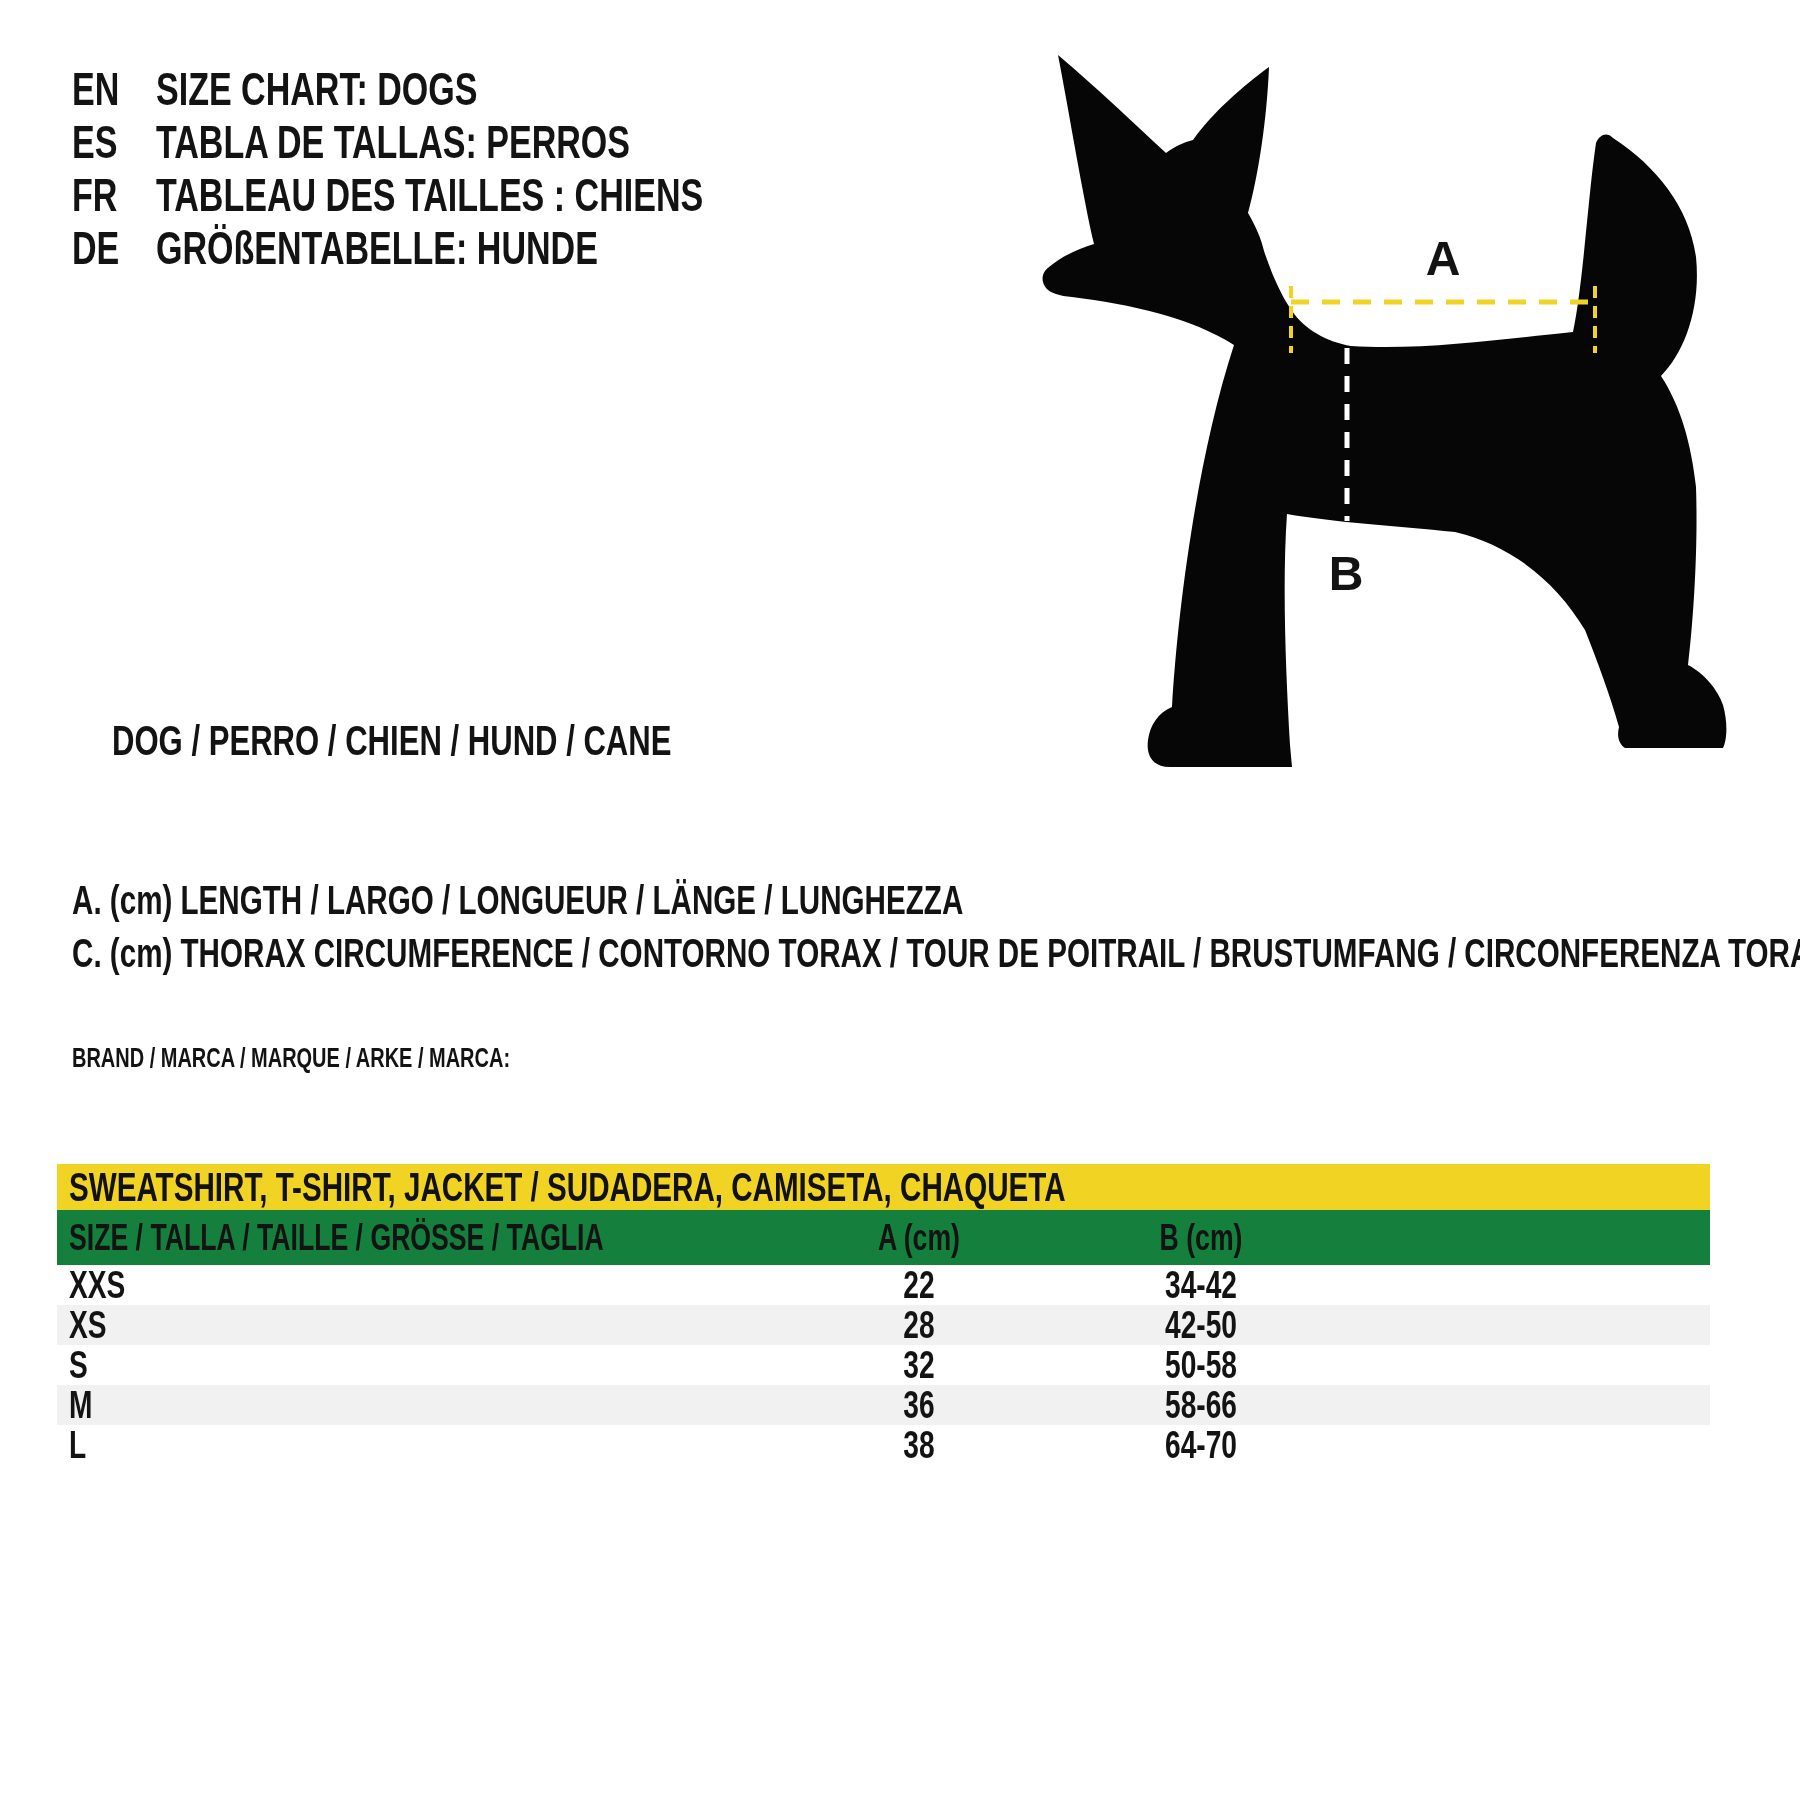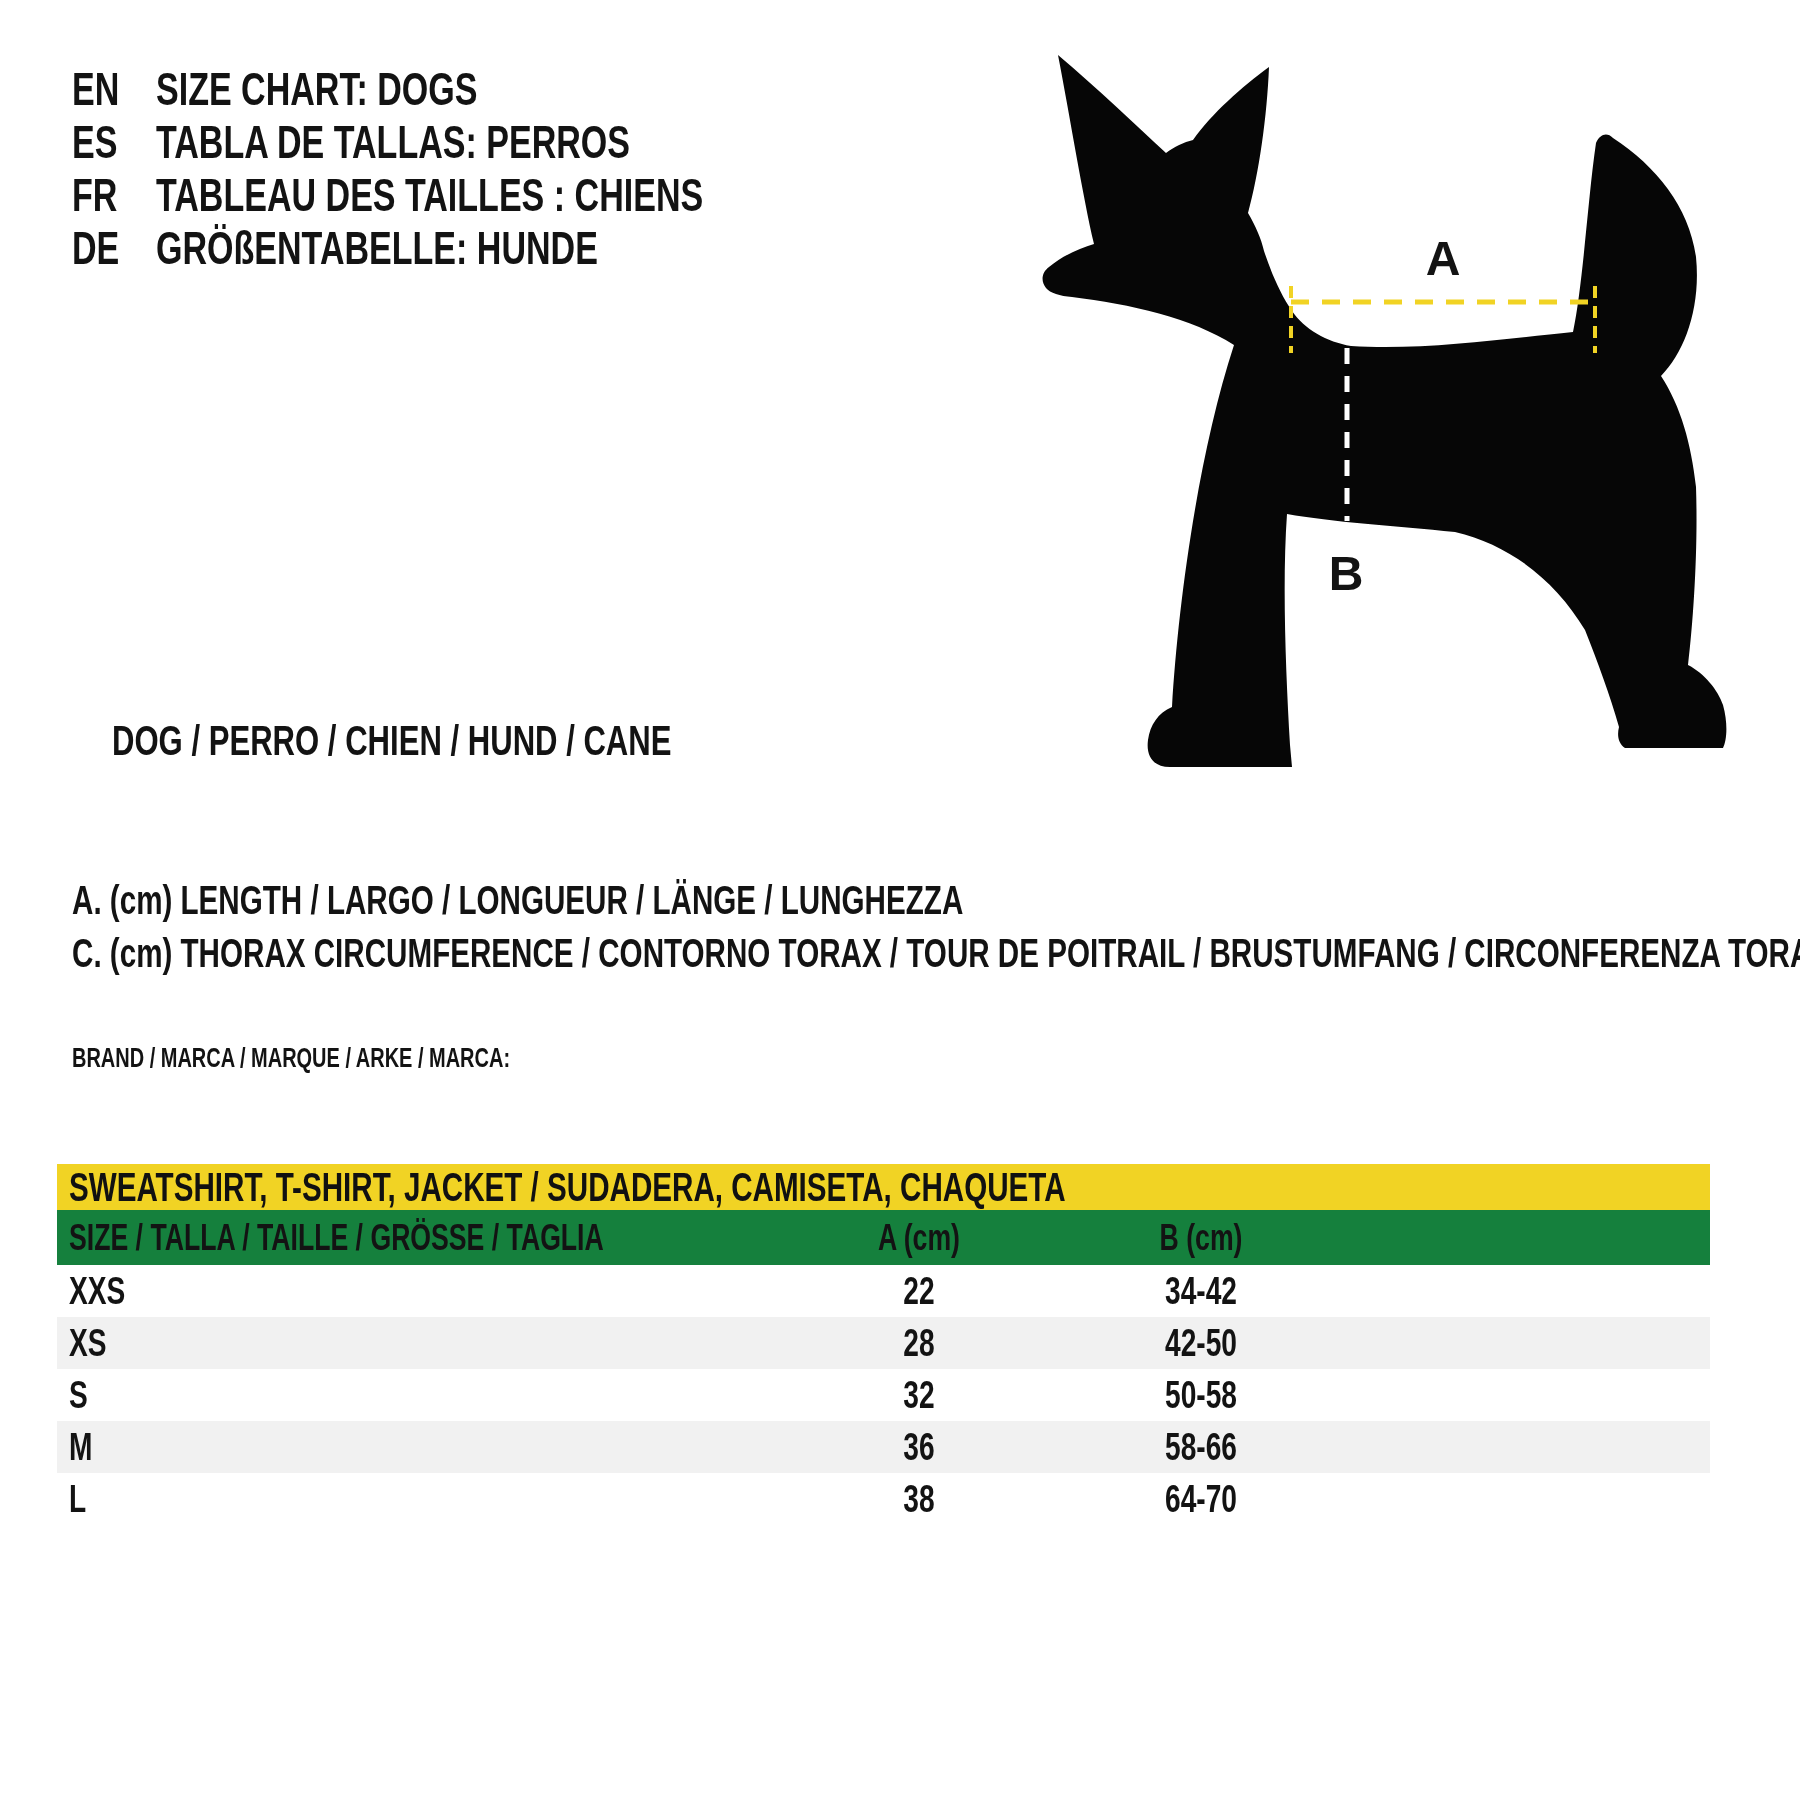--- a/index.html
+++ b/index.html
@@ -20,21 +20,21 @@
   
   .legend-a{position:absolute;left:72px;top:874px;height:53px;display:flex;align-items:center;font-size:40px;font-weight:700;}
   .legend-c{position:absolute;left:72px;top:927px;height:53px;display:flex;align-items:center;font-size:40px;font-weight:700;}
   .brand-line{position:absolute;left:72px;top:1032px;height:52px;display:flex;align-items:center;font-size:27px;font-weight:700;}
 
   
   .size-table{position:absolute;left:57px;top:1164px;width:1653px;}
   .band{background:#F1D324;padding:3px 0 3px 12px;}
   .band-line{height:40px;display:flex;align-items:center;font-size:40px;font-weight:700;color:#111;}
   .thead{position:relative;height:55px;background:#15803d;}
-  .trow{position:relative;height:52px;background:#ffffff;}
+  .trow{position:relative;height:40px;background:#ffffff;}
   .trow.alt{background:#F1F1F1;}
   .c-size{position:absolute;left:12px;top:50%;transform:translateY(-50%) scaleX(0.74);transform-origin:left center;white-space:nowrap;font-weight:700;font-size:38px;}
   .thead .c-size{font-size:36px;}
   .c-a,.c-b{position:absolute;top:50%;transform:translate(-50%,-50%) scaleX(0.74);white-space:nowrap;font-weight:700;font-size:38px;}
   .thead .c-a,.thead .c-b{font-size:36px;}
   .c-a{left:862px;}
   .c-b{left:1144px;}
 </style>
 </head>
 <body>

